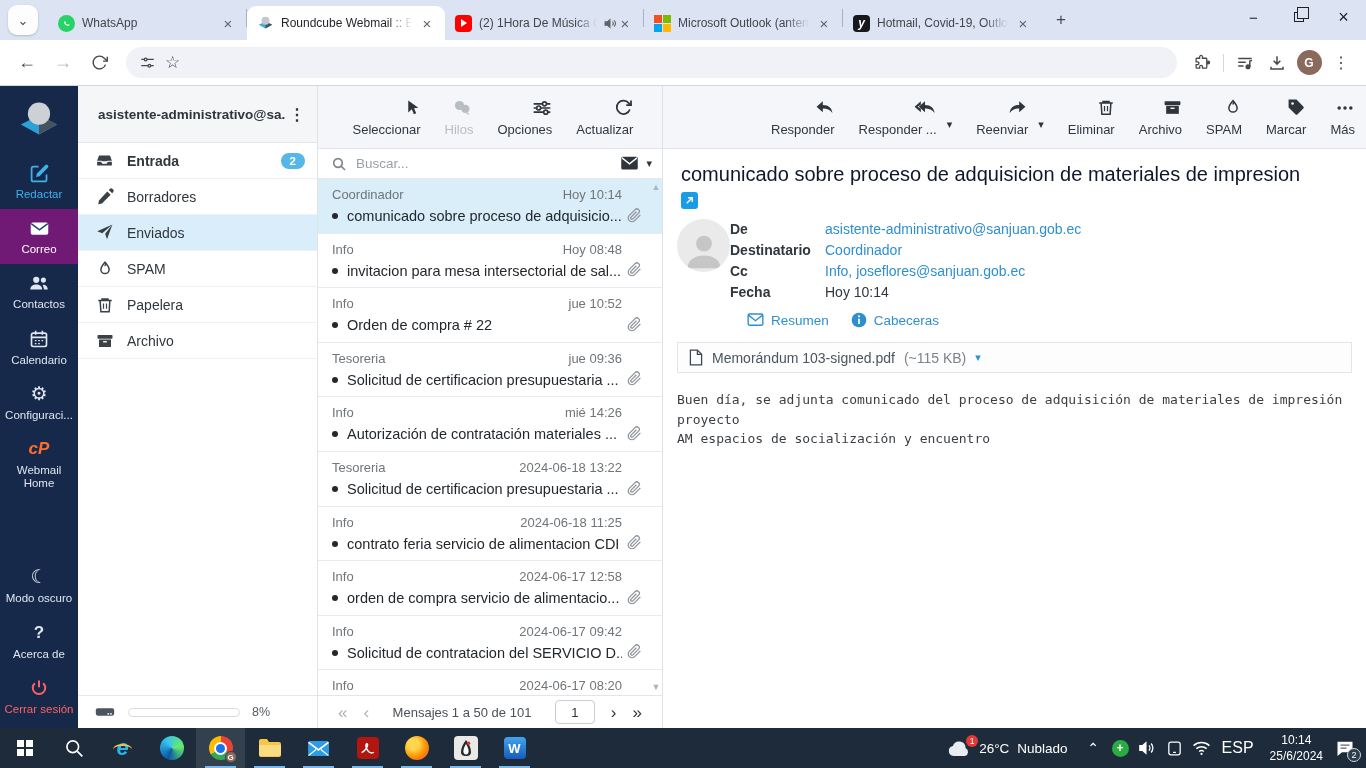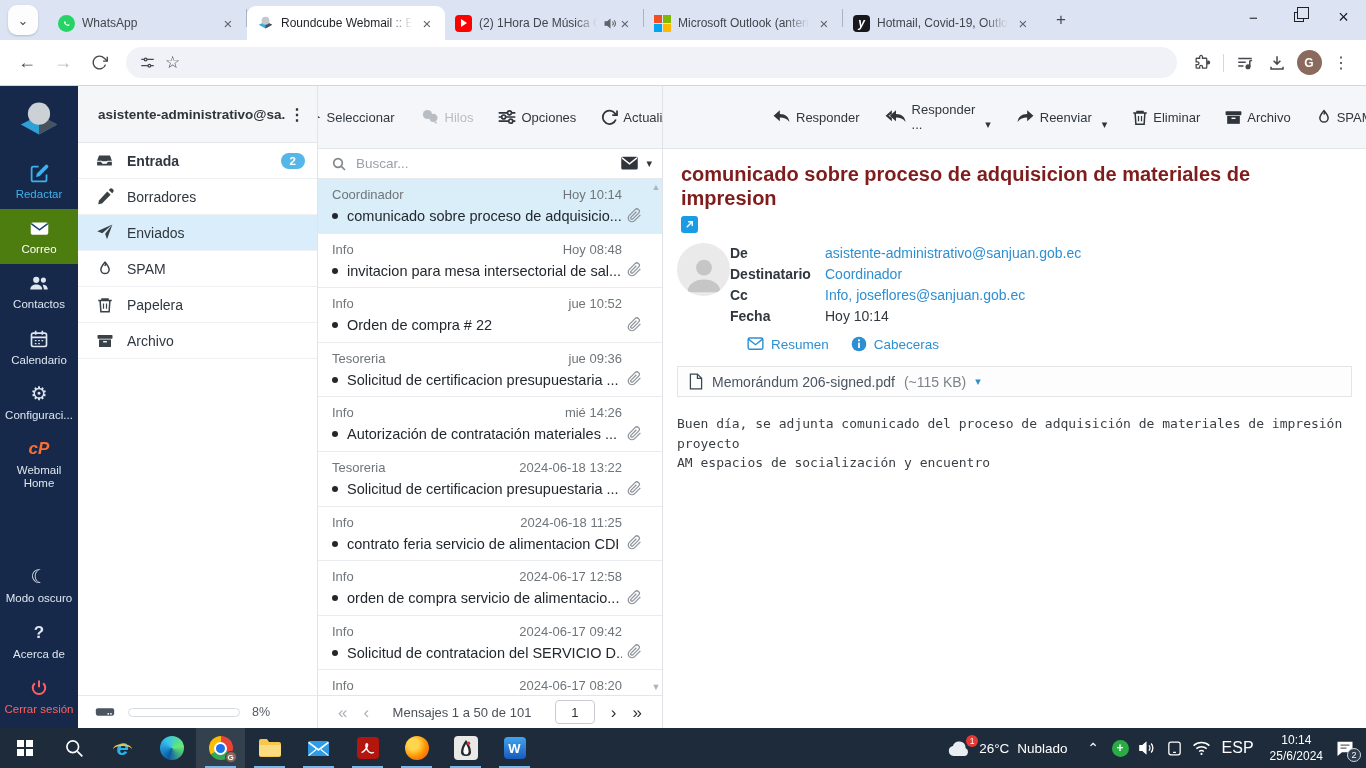--- a/index.html
+++ b/index.html
@@ -37,21 +37,21 @@
 .fav-hot{background:#16181b;border-radius:4px;color:#fff;font-size:12px;font-weight:bold;font-style:italic;display:flex;align-items:center;justify-content:center}
 .tab-audio{color:#5f6368}
 
 .app{display:flex;height:643px;border-top:1px solid #cfd6e4}
 
 .rail{width:78px;background:#16294b;display:flex;flex-direction:column;align-items:center;font-size:11.5px;color:#dfe6ef;flex:0 0 auto}
 .rail-logo{margin:12px 0 10px}
 .rail-item{width:100%;padding:8px 2px;display:flex;flex-direction:column;align-items:center;gap:4px;text-align:center;line-height:1.15}
 .rail-item .ric{height:22px;display:flex;align-items:center;justify-content:center}
 .rail-item.blue{color:#3fb1ea}
-.rail-item.active{background:#4d7c0f;color:#fff}
+.rail-item.active{background:#701a75;color:#fff}
 .rail-item.red{color:#ff6161}
 .rail-spacer{flex:1}
 .cp-logo{font-weight:bold;font-style:italic;font-size:17px;color:#ff6c2c}
 .glyph-ic{font-size:19px}
 
 .folders{width:240px;background:#fff;border-right:1px solid #e0e3e8;position:relative;flex:0 0 auto}
 .acct{height:57px;background:#f5f6f8;border-bottom:1px solid #e3e6eb;display:flex;align-items:center;padding:0 8px 0 20px;font-weight:bold;font-size:13.5px;color:#2f353b}
 .acct .name{flex:1;white-space:nowrap;overflow:hidden}
 .acct .kebab{font-size:16px;color:#2f353b;padding:0 4px}
 .folder{height:36px;display:flex;align-items:center;gap:13px;padding:0 12px 0 17px;border-bottom:1px solid #eef0f3;font-size:14px;color:#30373f}
@@ -61,21 +61,21 @@
 .folder .flabel{flex:1}
 .badge{background:#55b6e8;color:#fff;font-size:11.5px;font-weight:bold;border-radius:9px;padding:2px 9px}
 .quota{position:absolute;left:0;right:0;bottom:0;height:33px;border-top:1px solid #e6e8ec;display:flex;align-items:center;gap:12px;padding:0 16px;background:#fff}
 .qbar{width:112px;height:9px;border:1px solid #d7dbe0;border-radius:5px;background:#fff;overflow:hidden}
 .qfill{height:100%;width:10%;background:#55b6e8;border-radius:5px}
 .qlabel{font-size:12.5px;color:#555b61}
 
 .listcol{width:345px;border-right:1px solid #dfe2e7;display:flex;flex-direction:column;background:#fff;flex:0 0 auto}
 .toolstrip{height:63px;background:#f4f6f9;border-bottom:1px solid #e2e5ea;display:flex;align-items:center;flex:0 0 auto}
 .list-tools{justify-content:center;gap:24px;padding-left:6px}
-.tool{display:flex;flex-direction:row;align-items:center;gap:4px;font-size:13px;color:#30373f}
+.tool{display:flex;flex-direction:column;align-items:flex-end;gap:4px;font-size:13px;color:#30373f}
 .tool .tic{height:21px;display:flex;align-items:center;color:#2f353b}
 .tool.muted,.tool.muted .tic{color:#b7bdc3}
 .searchrow{height:30px;border-bottom:1px solid #e6e8ec;display:flex;align-items:center;padding:0 10px 0 13px;gap:9px;flex:0 0 auto}
 .searchrow input{border:0;outline:0;flex:1;font-size:13.5px;color:#333;background:transparent;font-family:Liberation Sans, sans-serif}
 .searchrow input::placeholder{color:#9aa0a6}
 .scope{display:flex;align-items:center;gap:7px;color:#2f353b}
 .msgs{flex:1;overflow:hidden;position:relative}
 .msg{height:54.6px;padding:8px 40px 0 14px;border-bottom:1px solid #e9ebee;position:relative}
 .msg .l1{display:flex;justify-content:space-between;font-size:13px;color:#6f7579}
 .msg .l2{display:flex;align-items:center;margin-top:6px;font-size:14.5px;color:#23282e;white-space:nowrap;overflow:hidden}
@@ -86,21 +86,21 @@
 .lscroll .arr{color:#aeb4bb;font-size:9px}
 .pager{height:33px;border-top:1px solid #e2e5ea;display:flex;align-items:center;padding:0 12px;font-size:13px;color:#454b51;flex:0 0 auto}
 .pgbtn{font-size:17px;color:#2f353b;padding:0 8px;line-height:1}
 .pgbtn.muted{color:#aab0b6}
 .pager .plabel{flex:1;text-align:center;color:#4b5157}
 .pageinput{width:40px;height:24px;border:1px solid #c9cdd2;border-radius:4px;text-align:center;font-size:13px;color:#333;margin:0 8px;font-family:"Liberation Sans",sans-serif}
 
 .reading{flex:1;display:flex;flex-direction:column;background:#fff;overflow:hidden}
 .read-tools{gap:24px;padding-left:108px}
 .caretbtn{color:#2f353b;font-size:11px;align-self:center;margin:14px 0 0 -14px}
-.subject{font-size:20px;font-weight:bold;color:#7f1d1d;padding:13px 18px 3px;line-height:1.2}
+.subject{font-size:20px;font-weight:normal;color:#0f172a;padding:13px 18px 3px;line-height:1.2}
 .extlink{width:17px;height:17px;background:#1a9ce4;border-radius:3px;margin:3px 0 8px 18px;display:flex;align-items:center;justify-content:center}
 .hdrwrap{display:flex;gap:0;padding:2px 18px 0 14px}
 .pavatar{width:53px;height:53px;border-radius:50%;background:#eaeaea;display:flex;align-items:flex-end;justify-content:center;overflow:hidden;flex:0 0 auto}
 .hdrtable{display:flex;flex-direction:column;gap:5px;font-size:14px;padding-top:2px}
 .hrow{display:flex}
 .hlabel{width:95px;font-weight:bold;color:#30373f}
 .hval{color:#2e8fd0}
 .hval.plain{color:#30373f}
 .actions{display:flex;gap:22px;margin:12px 0 0 84px;font-size:13.5px}
 .actlink{display:flex;align-items:center;gap:7px;color:#2e8fd0}
@@ -758,21 +758,21 @@
       </span>
     </div>
 
     <div class="attach">
       <span>
           <svg width="14" height="17" viewBox="0 0 20 24" fill="none" stroke="#3c4650" stroke-width="1.8">
             <path d="M2 1.5h10l6 6V22.5H2z"></path>
             <path d="M12 1.5v6h6"></path>
           </svg>
         </span>
-      <span class="aname">Memorándum 206-signed.pdf</span>
+      <span class="aname">Memorándum 103-signed.pdf</span>
       <span class="asize">(~115 KB)</span>
       <span class="acaret">▾</span>
     </div>
 
     <div class="mailbody">
       <div>Buen día, se adjunta comunicado del proceso de adquisición de materiales de impresión proyecto</div>
       <div>AM espacios de socialización y encuentro</div>
     </div>
   </div>
 </div>

